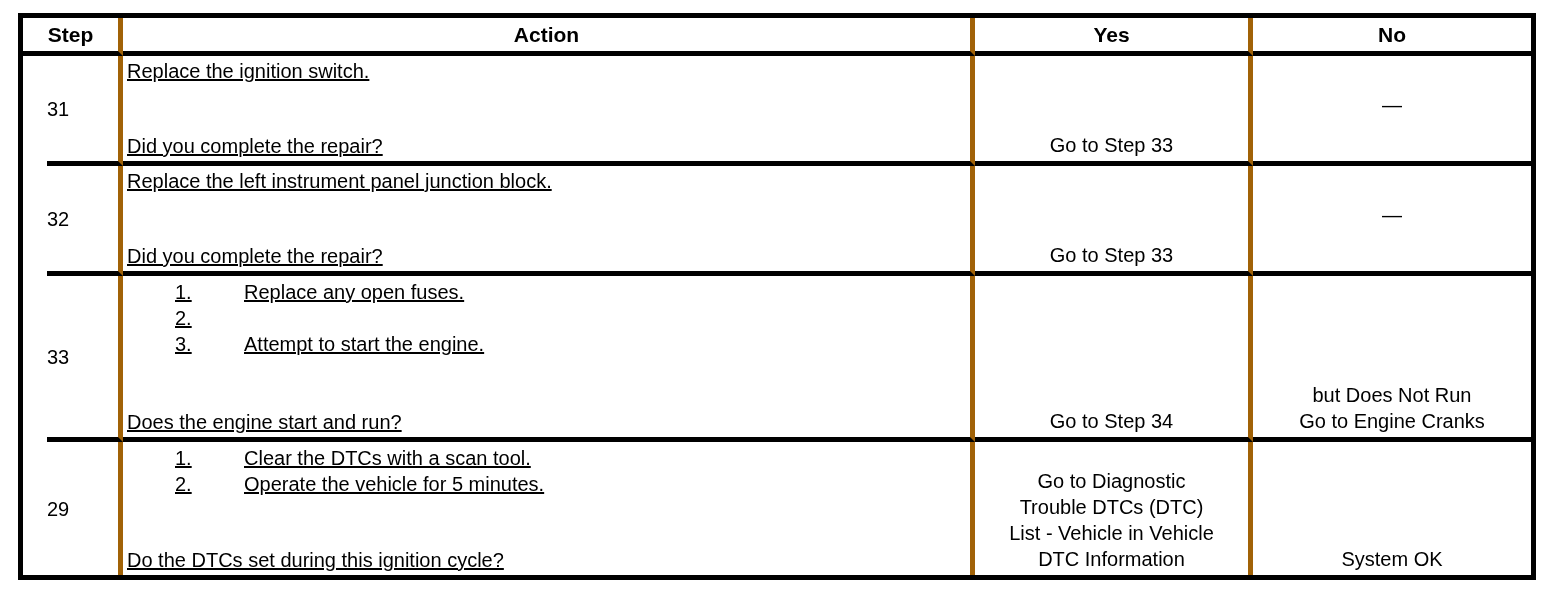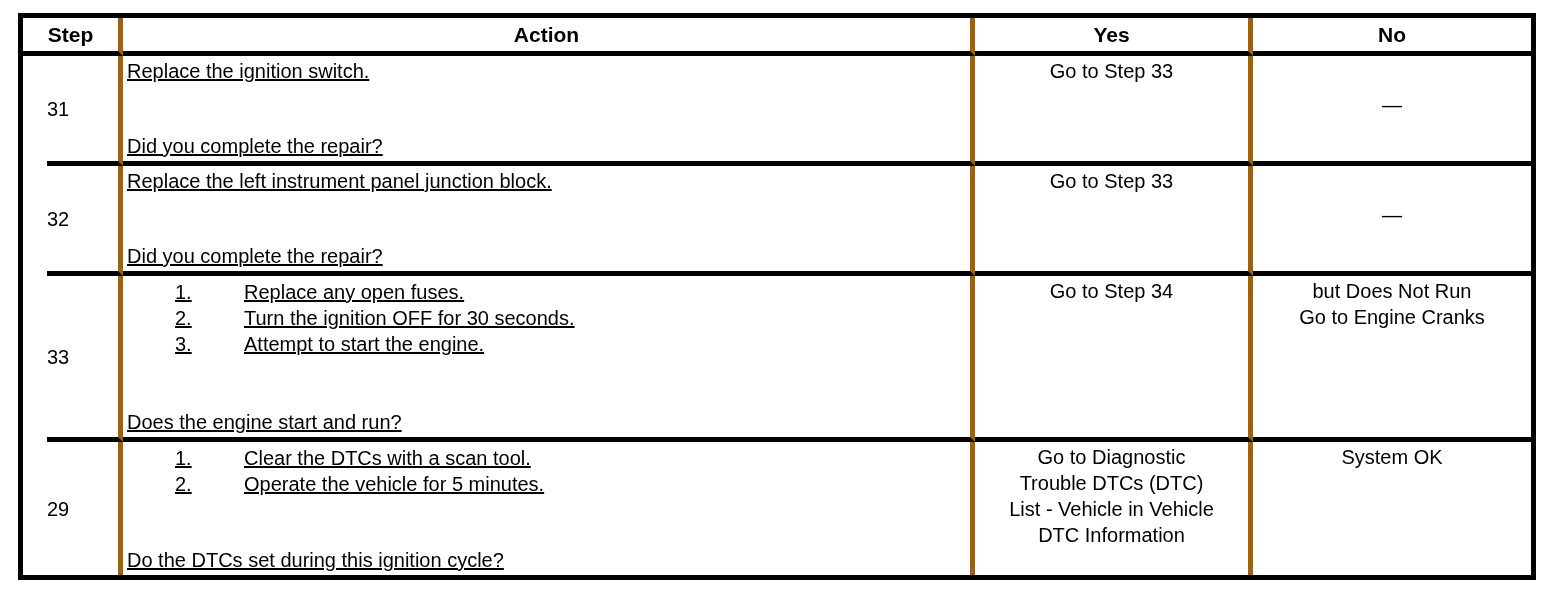--- a/index.html
+++ b/index.html
@@ -58,20 +58,21 @@
   .action-steps { margin-top: 1px; }
   .list-item { display: flex; }
   .list-item .num {
     flex: 0 0 57px;
     margin-left: 48px;
   }
   .list-item .step-text { flex: 1; margin-left: 12px; }
   .decision-cell {
     display: flex;
     flex-direction: column;
+    justify-content: flex-end;
     align-items: center;
     text-align: center;
     padding: 2px 5px 3px 5px;
   }
   .decision-cell.dash {
     justify-content: center;
     padding-bottom: 10px;
   }
 </style>
 </head>
@@ -132,21 +133,20 @@
   <div class="cell action-cell">
     <div class="action-top">
       <div class="action-intro"></div>
       <div class="action-steps">
             <div class="list-item">
               <span class="num">1.</span>
               <span class="step-text">Replace any open fuses.</span>
             </div>
             <div class="list-item">
               <span class="num">2.</span>
-              <span class="step-text">Turn the ignition OFF for 30 seconds.</span>
             </div>
             <div class="list-item">
               <span class="num">3.</span>
               <span class="step-text">Attempt to start the engine.</span>
             </div>
           </div>
     </div>
     <div class="question">Does the engine start and run?</div>
   </div>
   <div class="cell decision-cell yes-cell">

